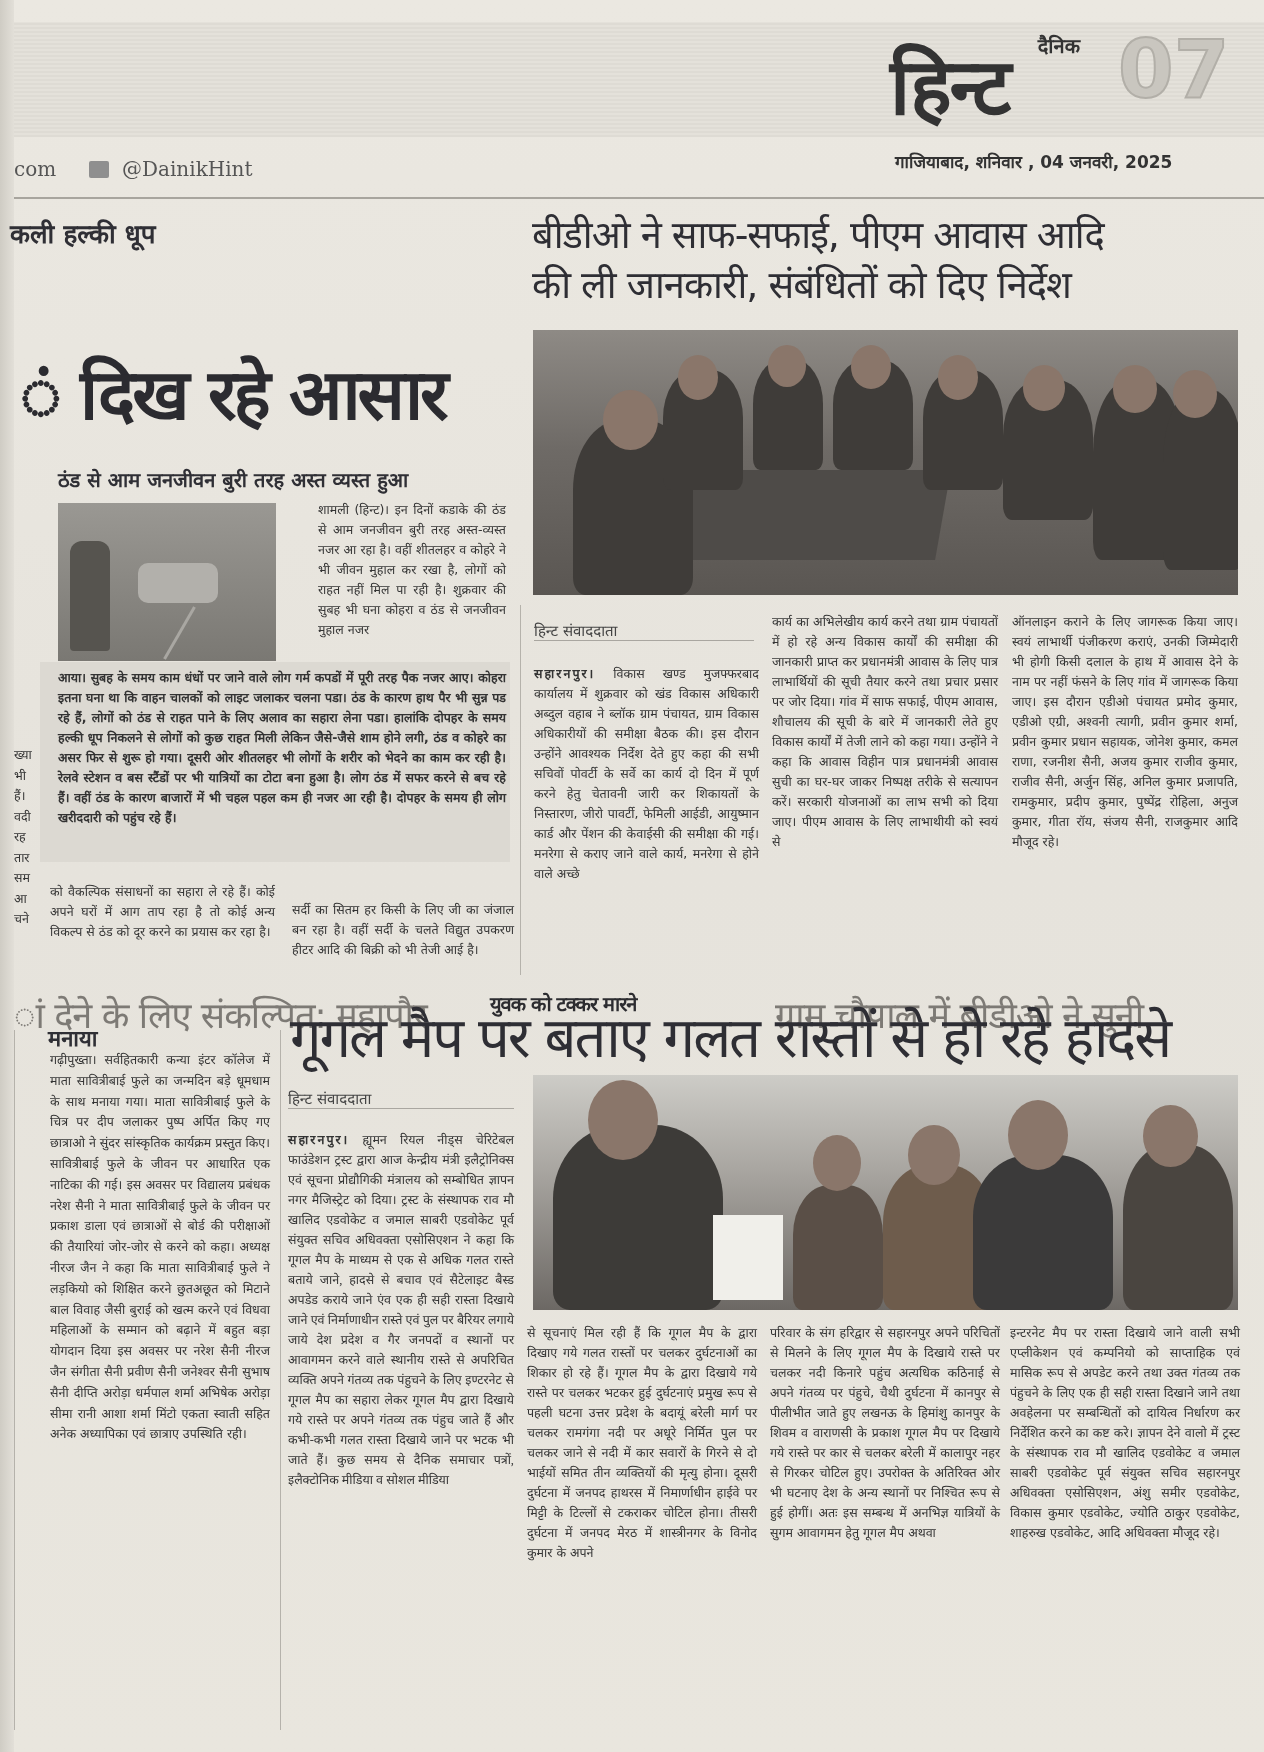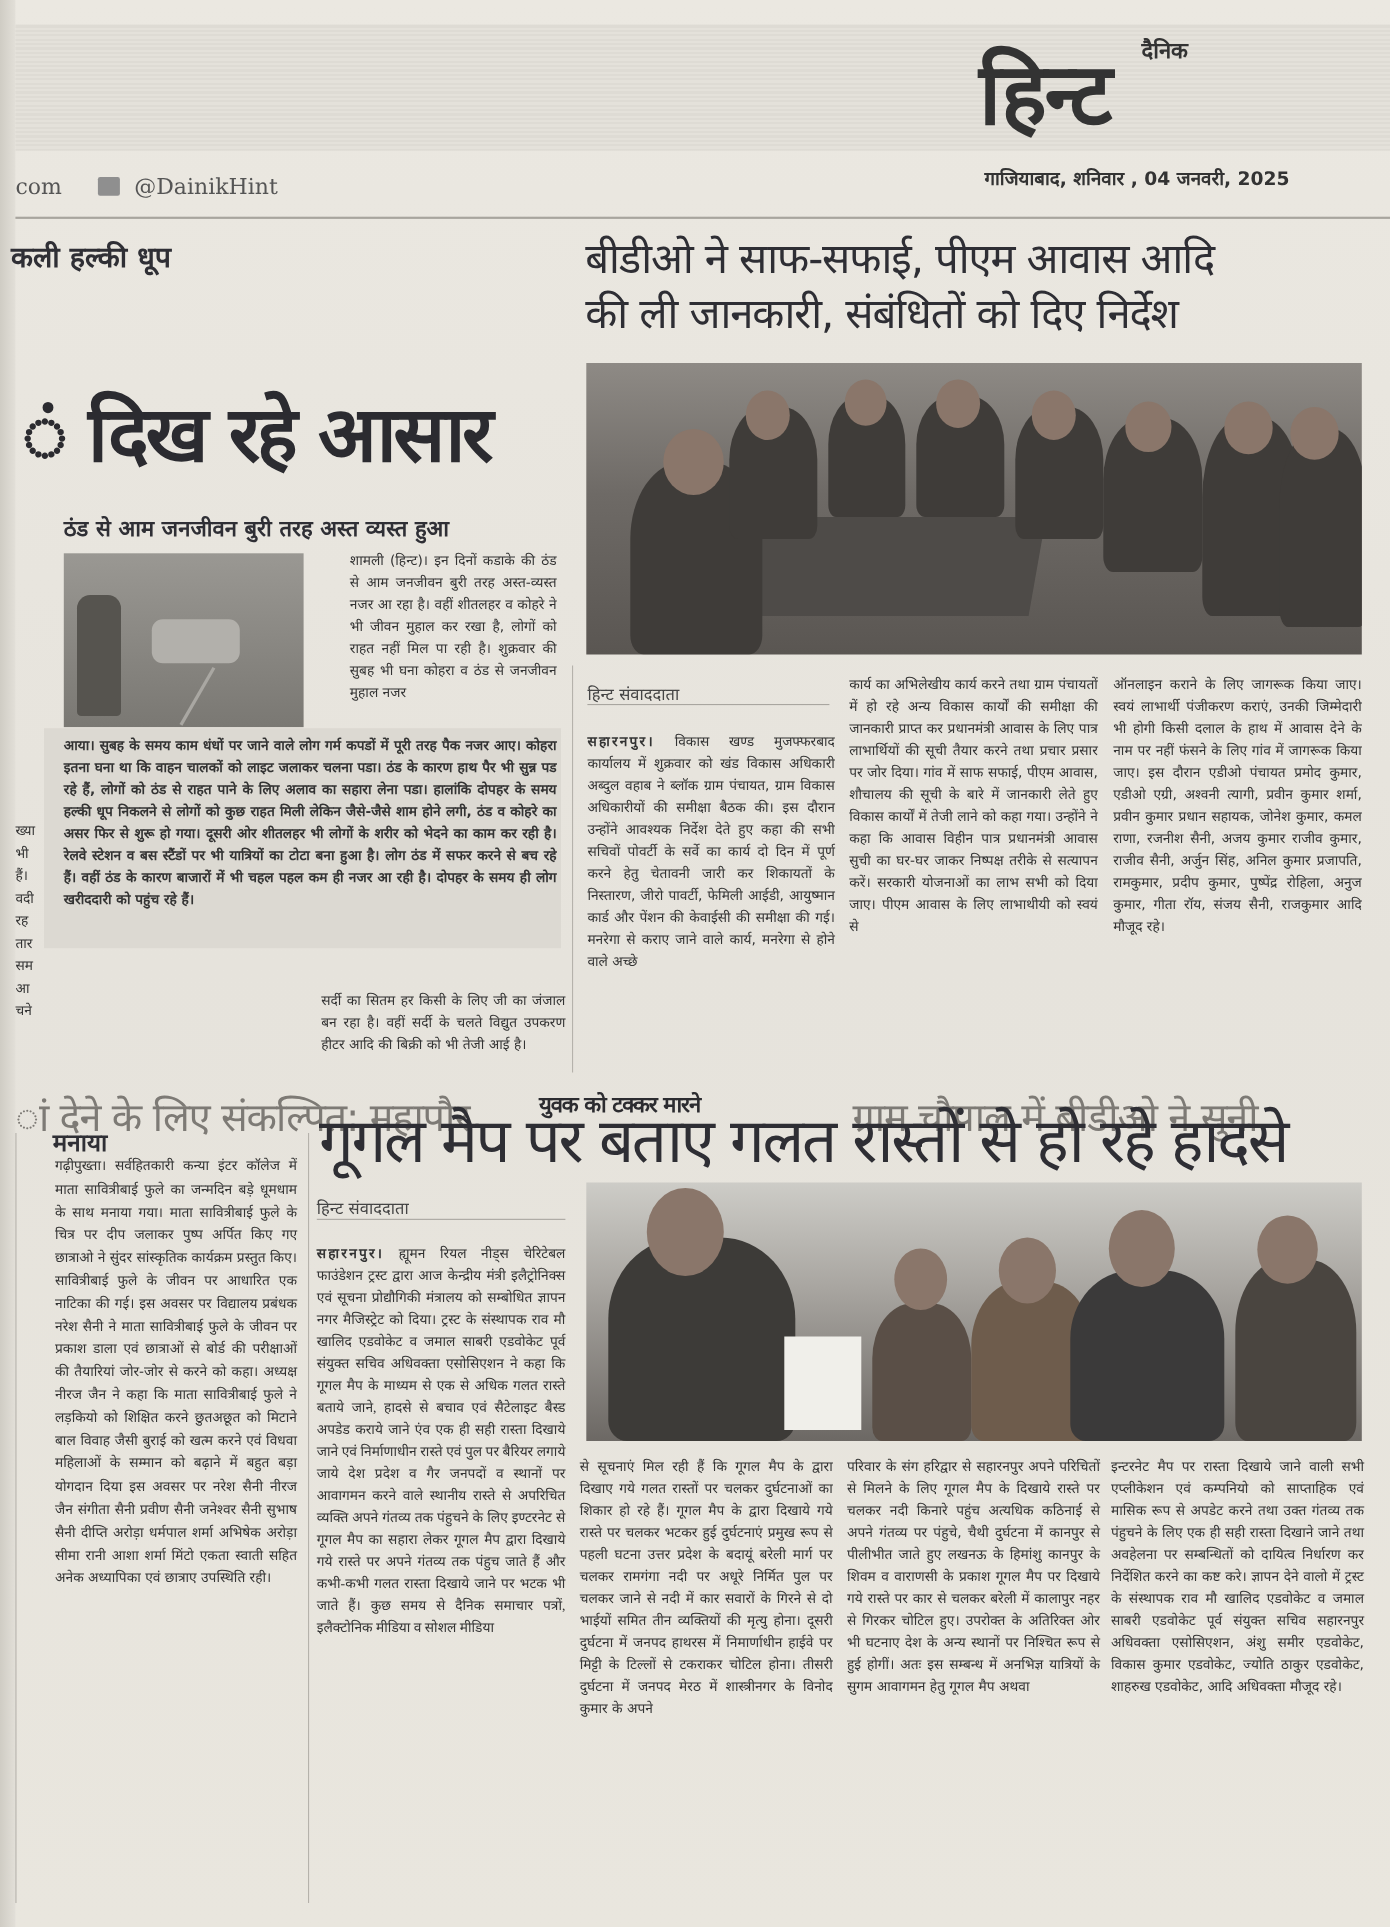--- a/index.html
+++ b/index.html
@@ -77,20 +77,21 @@
 <body>
 
 <div class="page">
   <div class="left-edge"></div>
 
   <div class="mast-band"></div>
   <div class="logo-wrap">
     <span class="logo-dainik">दैनिक</span>
     <span class="logo-hint">हिन्ट</span>
   </div>
+  <div class="page-no">07</div>
   <div class="date-line">गाजियाबाद, शनिवार , 04 जनवरी, 2025</div>
   <div class="social">
     <span class="dom">com</span>
     <span class="tw-icon"></span>
     <span class="handle">@DainikHint</span>
   </div>
   <div class="mast-rule"></div>
 
   <div class="vrule" style="left:520px; top:605px; height:370px;"></div>
   <div class="vrule" style="left:280px; top:1030px; height:700px;"></div>
@@ -100,20 +101,21 @@
   <div class="big-head l2">ं दिख रहे आसार</div>
   <div class="sub-head">ठंड से आम जनजीवन बुरी तरह अस्त व्यस्त हुआ</div>
   <div class="fog-photo">
     <div class="bike"></div>
     <div class="car"></div>
     <div class="road"></div>
   </div>
   <div class="body-text cold-intro">शामली (हिन्ट)। इन दिनों कडाके की ठंड से आम जनजीवन बुरी तरह अस्त-व्यस्त नजर आ रहा है। वहीं शीतलहर व कोहरे ने भी जीवन मुहाल कर रखा है, लोगों को राहत नहीं मिल पा रही है। शुक्रवार की सुबह भी घना कोहरा व ठंड से जनजीवन मुहाल नजर</div>
   <div class="shade-box"></div>
   <div class="body-text cold-main" style="font-weight:bold;">आया। सुबह के समय काम धंधों पर जाने वाले लोग गर्म कपडों में पूरी तरह पैक नजर आए। कोहरा इतना घना था कि वाहन चालकों को लाइट जलाकर चलना पडा। ठंड के कारण हाथ पैर भी सुन्न पड रहे हैं, लोगों को ठंड से राहत पाने के लिए अलाव का सहारा लेना पडा। हालांकि दोपहर के समय हल्की धूप निकलने से लोगों को कुछ राहत मिली लेकिन जैसे-जैसे शाम होने लगी, ठंड व कोहरे का असर फिर से शुरू हो गया। दूसरी ओर शीतलहर भी लोगों के शरीर को भेदने का काम कर रही है। रेलवे स्टेशन व बस स्टैंडों पर भी यात्रियों का टोटा बना हुआ है। लोग ठंड में सफर करने से बच रहे हैं। वहीं ठंड के कारण बाजारों में भी चहल पहल कम ही नजर आ रही है। दोपहर के समय ही लोग खरीददारी को पहुंच रहे हैं।</div>
+  <div class="body-text cold-col1">को वैकल्पिक संसाधनों का सहारा ले रहे हैं। कोई अपने घरों में आग ताप रहा है तो कोई अन्य विकल्प से ठंड को दूर करने का प्रयास कर रहा है।</div>
   <div class="body-text cold-col2">सर्दी का सितम हर किसी के लिए जी का जंजाल बन रहा है। वहीं सर्दी के चलते विद्युत उपकरण हीटर आदि की बिक्री को भी तेजी आई है।</div>
   <div class="clip-col">
     <div>ख्या</div>
     <div>भी</div>
     <div>हैं।</div>
     <div>वदी</div>
     <div>रह</div>
     <div>तार</div>
     <div>सम</div>
     <div>आ</div>

